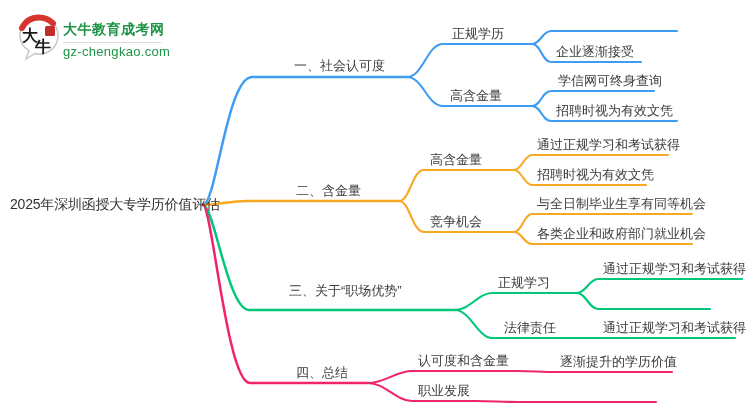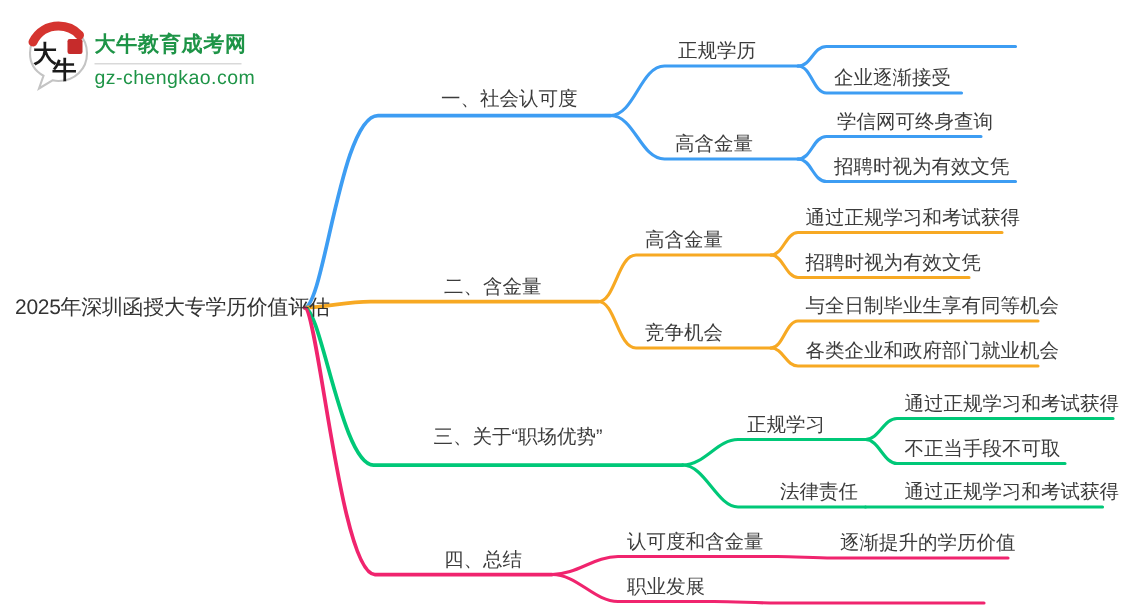--- a/index.html
+++ b/index.html
@@ -83,22 +83,21 @@
   <div class="n" style="left:430px;top:153px">高含金量</div>
   <div class="n" style="left:537px;top:138px">通过正规学习和考试获得</div>
   <div class="n" style="left:537px;top:168px">招聘时视为有效文凭</div>
   <div class="n" style="left:430px;top:215px">竞争机会</div>
   <div class="n" style="left:537px;top:227px">各类企业和政府部门就业机会</div>
   <div class="n" style="left:537px;top:197px">与全日制毕业生享有同等机会</div>
 
   <div class="n" style="left:289px;top:284px">三、关于“职场优势”</div>
   <div class="n" style="left:498px;top:276px">正规学习</div>
   <div class="n" style="left:603px;top:262px">通过正规学习和考试获得</div>
-  <div class="n" style="left:603px;top:292px">不正当手段不可取</div>
-  <div class="n" style="left:520px;top:321px">法律责任</div>
+  <div class="n" style="left:504px;top:321px">法律责任</div>
   <div class="n" style="left:603px;top:321px">通过正规学习和考试获得</div>
 
   <div class="n" style="left:296px;top:366px">四、总结</div>
   <div class="n" style="left:560px;top:355px">逐渐提升的学历价值</div>
   <div class="n" style="left:418px;top:354px">认可度和含金量</div>
   <div class="n" style="left:418px;top:384px">职业发展</div>
 
 </div>
 
 </body></html>

